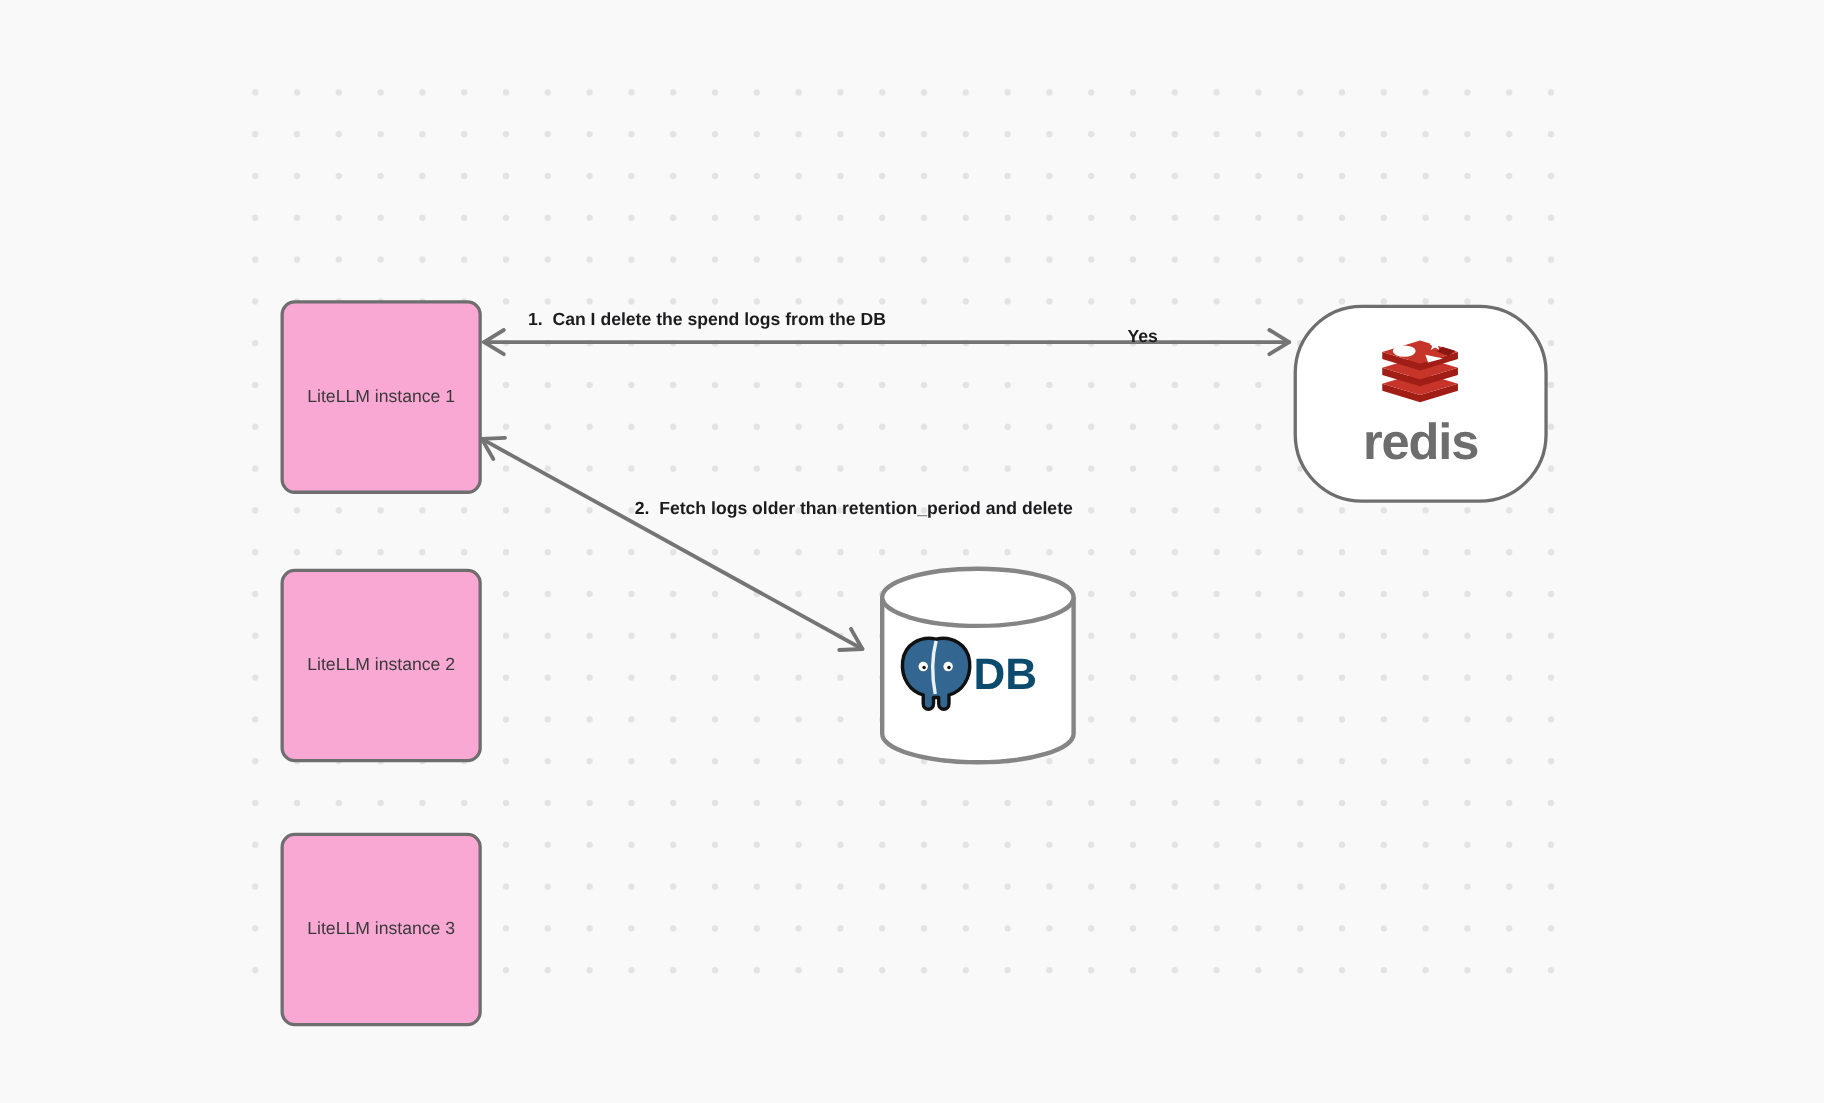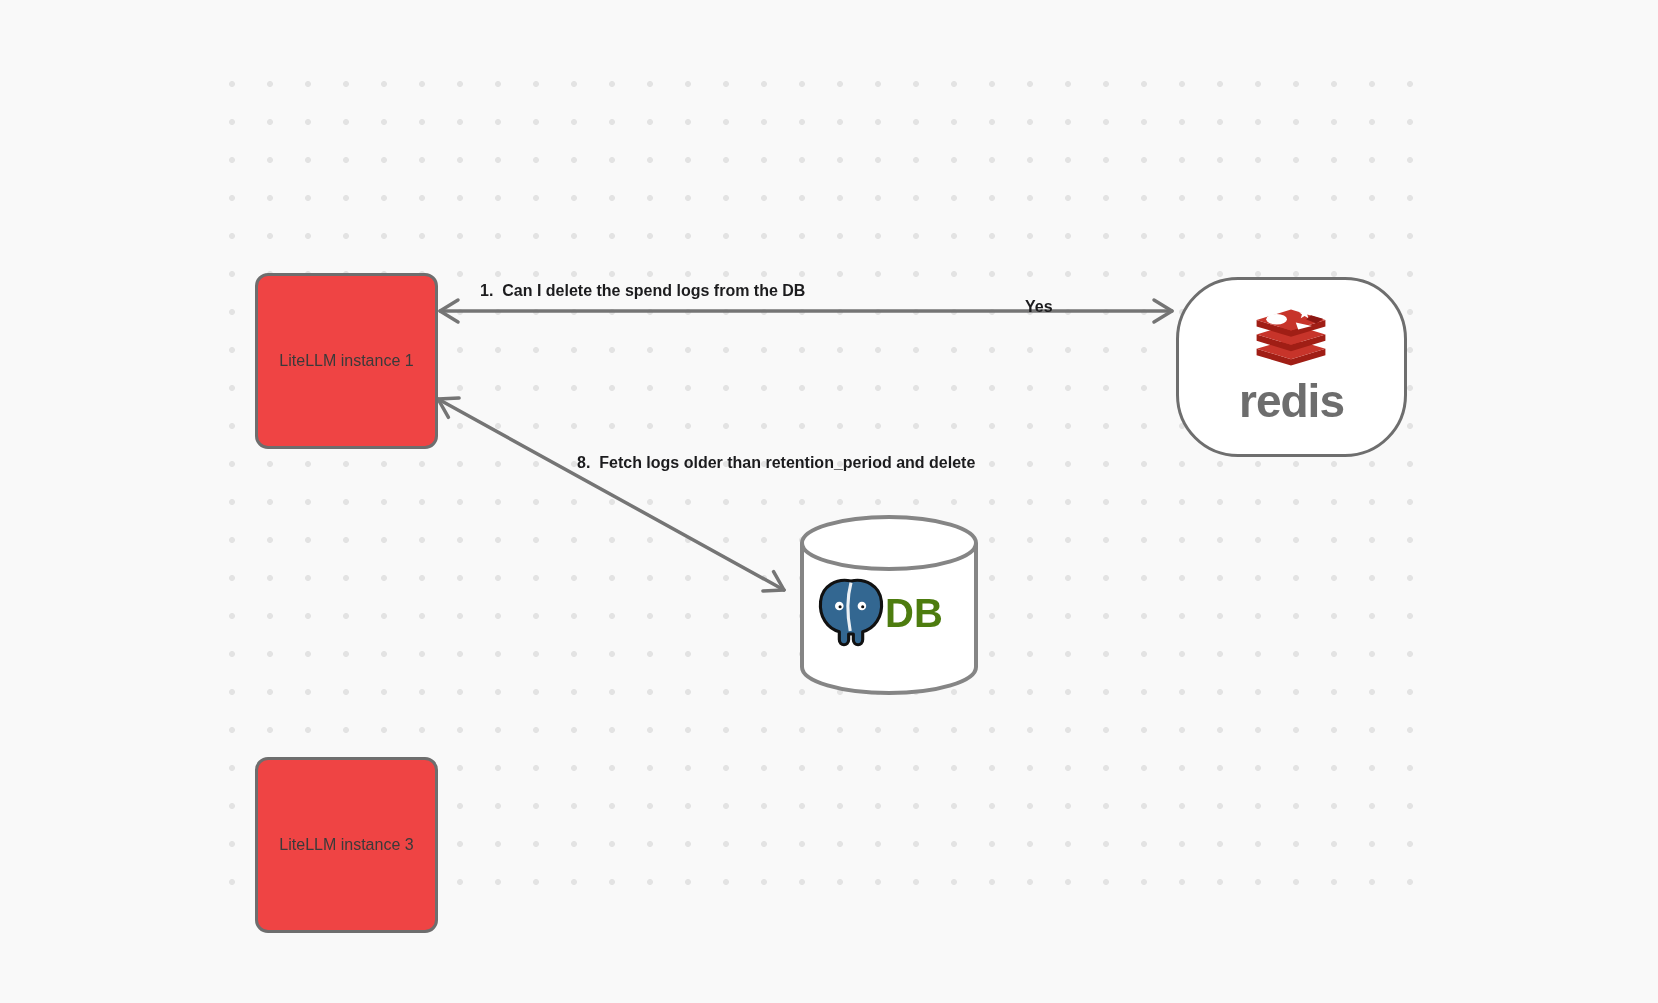--- a/index.html
+++ b/index.html
@@ -7,38 +7,38 @@
     position:relative;width:1658px;height:1003px;overflow:hidden;
     background:#f9f9f9;font-family:"Liberation Sans",sans-serif;
   }
   .dots{
     position:absolute;left:213px;top:65px;width:1217px;height:838px;
     background-image:radial-gradient(circle,#e3e3e3 2.6px,rgba(0,0,0,0) 3.3px);
     background-size:38px 38px;
   }
   .inst{
     position:absolute;left:255px;width:177px;height:170px;
-    background:#ef4444;border:3.5px solid #6e6e6e;border-radius:13px;
+    background:#f9a8d4;border:3.5px solid #6e6e6e;border-radius:13px;
     display:flex;align-items:center;justify-content:center;
     color:#3a3a3a;font-size:16px;
   }
   #inst1{top:273px;} #inst2{top:517px;} #inst3{top:757px;text-align:right;}
   .redis-node{
     position:absolute;left:1176px;top:277px;width:225px;height:174px;
     background:#ffffff;border:3.5px solid #6e6e6e;border-radius:62px;
   }
   .redis-logo{position:absolute;left:70px;top:28px;width:84px;height:72px;}
   .redis-word{
     position:absolute;left:0;right:0;top:94px;text-align:center;
     font-size:46px;font-weight:bold;color:#6d6d6d;letter-spacing:-1px;
   }
   .db-node{position:absolute;left:794px;top:510px;width:190px;height:190px;}
   .cyl{position:absolute;left:0;top:0;}
   .db-content{position:absolute;left:18px;top:64px;display:flex;align-items:center;}
-  .db-label{font-size:40px;font-weight:600;color:#4d7c0f;margin-left:-5px;}
+  .db-label{font-size:40px;font-weight:600;color:#0c4a6e;margin-left:-5px;}
   .arrows{position:absolute;left:0;top:0;pointer-events:none;}
   .msg{
     position:absolute;font-weight:bold;font-size:16px;color:#1c1c1e;
     white-space:pre;line-height:1.2;
   }
   #msg1{left:480px;top:281px;}
   #yes{left:1025px;top:297px;}
   #msg2{left:577px;top:453px;}
 </style>
 </head>
@@ -53,20 +53,23 @@
       <marker id="chev" markerUnits="userSpaceOnUse" markerWidth="48" markerHeight="48" refX="0" refY="0" orient="auto-start-reverse" style="overflow:visible">
         <path d="M-18 -11 L0 0 L-18 11" fill="none" stroke="#757575" stroke-width="3.5" stroke-linecap="round" stroke-linejoin="round"></path>
       </marker>
     </defs>
     <line x1="440" y1="311" x2="1172" y2="311" stroke="#757575" stroke-width="3.5" stroke-linecap="round" marker-start="url(#chev)" marker-end="url(#chev)"></line>
     <line x1="438" y1="399" x2="784" y2="590" stroke="#757575" stroke-width="3.5" stroke-linecap="round" marker-start="url(#chev)" marker-end="url(#chev)"></line>
   </svg>
 
   <div class="inst" id="inst1">
     <span>LiteLLM instance 1</span>
+  </div>
+  <div class="inst" id="inst2">
+    <span>LiteLLM instance 2</span>
   </div>
   <div class="inst" id="inst3">
     <span>LiteLLM instance 3</span>
   </div>
 
   <div class="redis-node">
     <svg class="redis-logo" viewBox="0 0 100 90">
 
       <path d="M7 51 L50 64 L93 51 L93 59 L50 72 L7 59 Z" fill="#a01e15"></path>
       <path d="M50 38 L93 51 L50 64 L7 51 Z" fill="#c7342a"></path>
@@ -98,15 +101,15 @@
         <circle cx="36" cy="42" r="2" fill="#111111"></circle>
         <circle cx="64" cy="41" r="5.5" fill="#ffffff"></circle>
         <circle cx="65" cy="42" r="2" fill="#111111"></circle>
       </svg>
       <span class="db-label">DB</span>
     </div>
   </div>
 
   <div class="msg" id="msg1">1.  Can I delete the spend logs from the DB</div>
   <div class="msg" id="yes">Yes</div>
-  <div class="msg" id="msg2">8.  Fetch logs older than retention_period and delete</div>
+  <div class="msg" id="msg2">2.  Fetch logs older than retention_period and delete</div>
 
 </div>
 
 </body></html>

